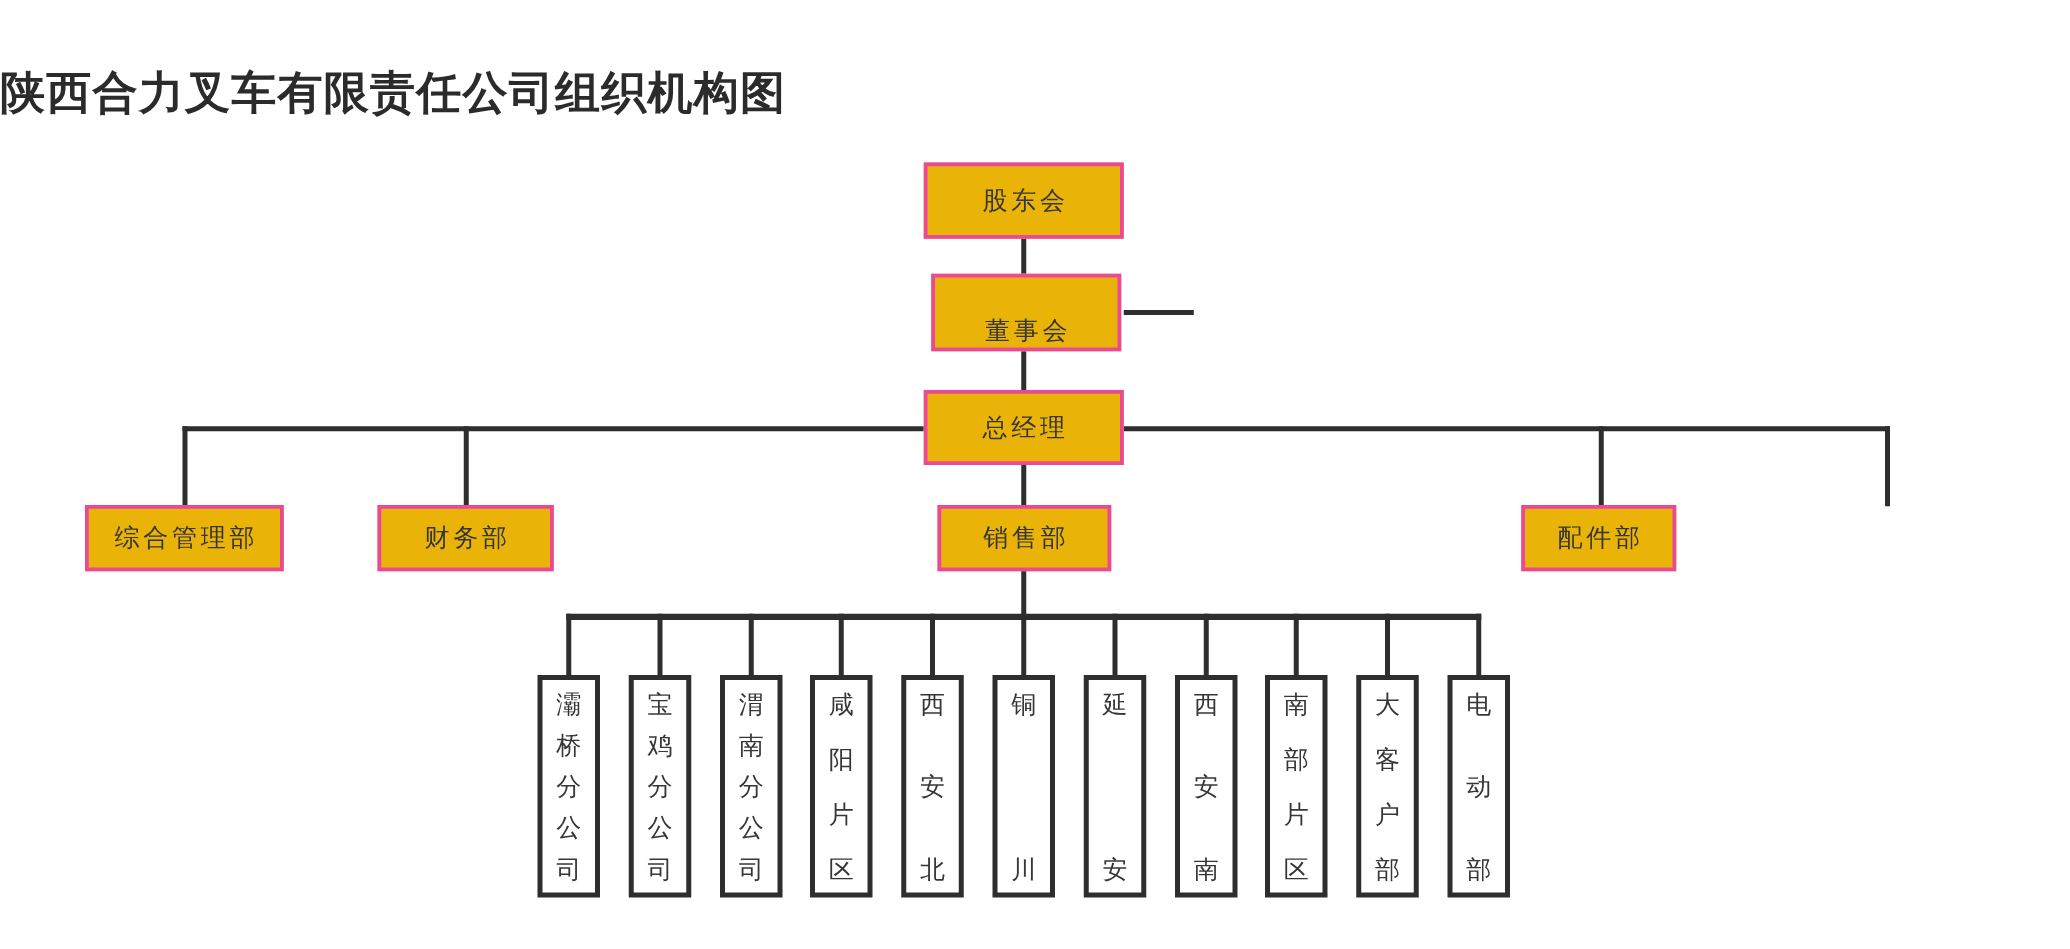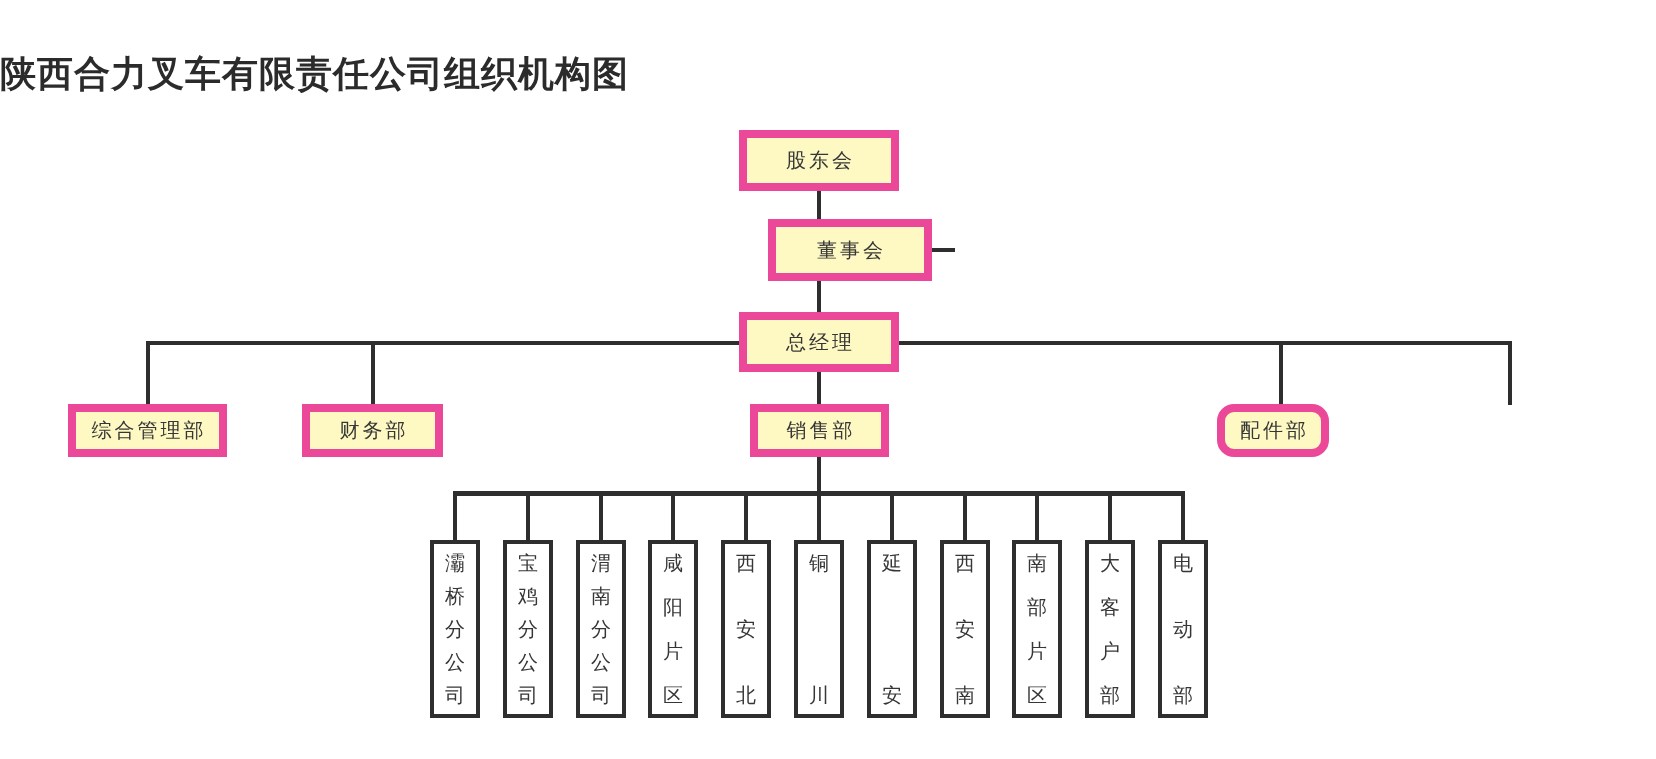--- a/index.html
+++ b/index.html
@@ -11,21 +11,21 @@
   .canvas { position: relative; width: 1656px; height: 759px; background: #ffffff; }
   .title {
     position: absolute; top: 50px; left: 0; width: 1622px;
     text-align: left;
     font-family: "Liberation Sans", sans-serif;
     font-weight: bold; font-size: 36px; letter-spacing: 1px;
     color: #2b2b2b; white-space: nowrap;
   }
   .node {
     position: absolute;
-    border: 8px solid #ec4899; background: #fef9c3;
+    border: 3px solid #ec4899; background: #eab308;
     display: flex; align-items: center; justify-content: center;
   }
   .node .hlabel {
     font-size: 20px; color: #363636; letter-spacing: 3px; text-indent: 3px;
     white-space: nowrap;
   }
   .vnode {
     position: absolute; top: 540px; width: 50px; height: 178px;
     border: 4px solid #2e2e2e; background: #ffffff;
   }
@@ -66,37 +66,37 @@
   <div class="line" style="left:817px;  top:491px; width:4px; height:49px;"></div>
   <div class="line" style="left:890px;  top:491px; width:4px; height:49px;"></div>
   <div class="line" style="left:963px;  top:491px; width:4px; height:49px;"></div>
   <div class="line" style="left:1035px; top:491px; width:4px; height:49px;"></div>
   <div class="line" style="left:1108px; top:491px; width:4px; height:49px;"></div>
   <div class="line" style="left:1181px; top:491px; width:4px; height:49px;"></div>
 
   <div class="node" style="left:739px; top:130px; width:160px; height:61px;">
     <span class="hlabel">股东会</span>
   </div>
-  <div class="node" style="left:768px; top:219px; width:164px; height:62px;">
+  <div class="node" style="left:745px; top:219px; width:152px; height:62px;align-items:flex-end;">
     <span class="hlabel">董事会</span>
   </div>
   <div class="node" style="left:739px; top:312px; width:160px; height:60px;">
     <span class="hlabel">总经理</span>
   </div>
 
   <div class="node" style="left:68px; top:404px; width:159px; height:53px;">
     <span class="hlabel">综合管理部</span>
   </div>
   <div class="node" style="left:302px; top:404px; width:141px; height:53px;">
     <span class="hlabel">财务部</span>
   </div>
   <div class="node" style="left:750px; top:404px; width:139px; height:53px;">
     <span class="hlabel">销售部</span>
   </div>
-  <div class="node" style="left:1217px; top:404px; width:112px; height:53px;border-radius:17px;">
+  <div class="node" style="left:1217px; top:404px; width:124px; height:53px;">
     <span class="hlabel">配件部</span>
   </div>
 
   <div class="vnode" style="left:430px;">
     <span class="vlabel">
         <span>灞</span>
         <span>桥</span>
         <span>分</span>
         <span>公</span>
         <span>司</span>

